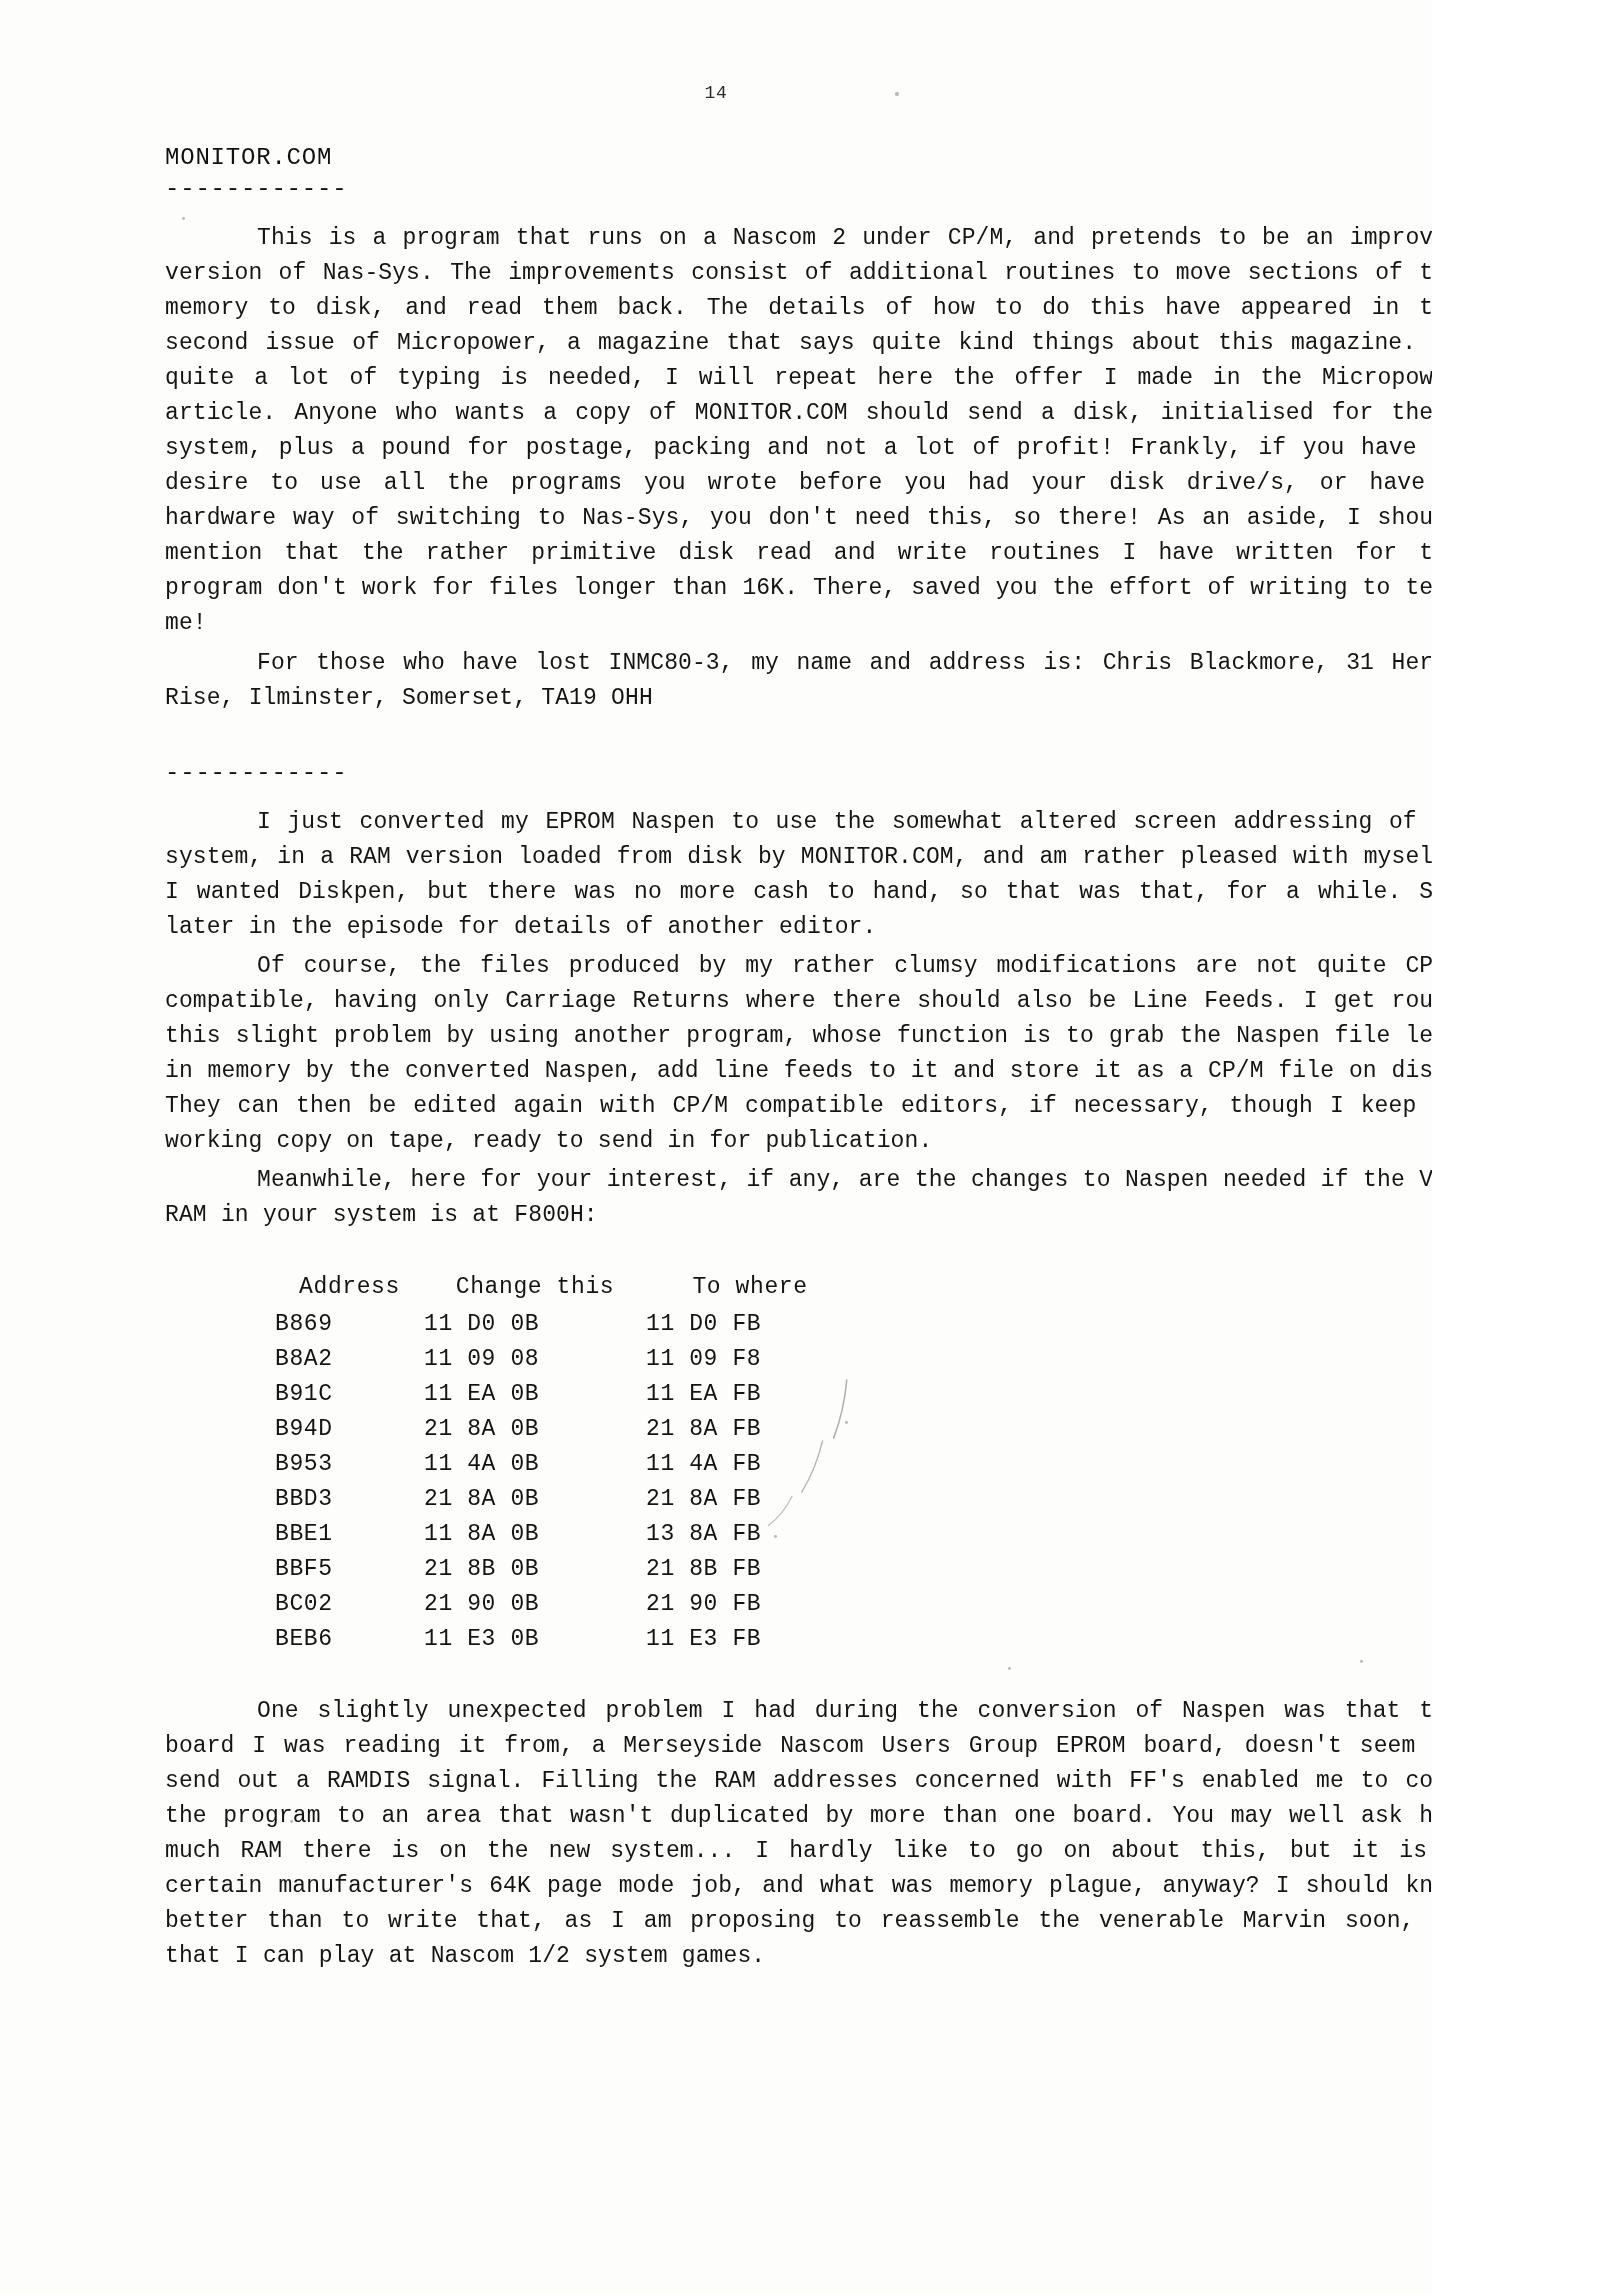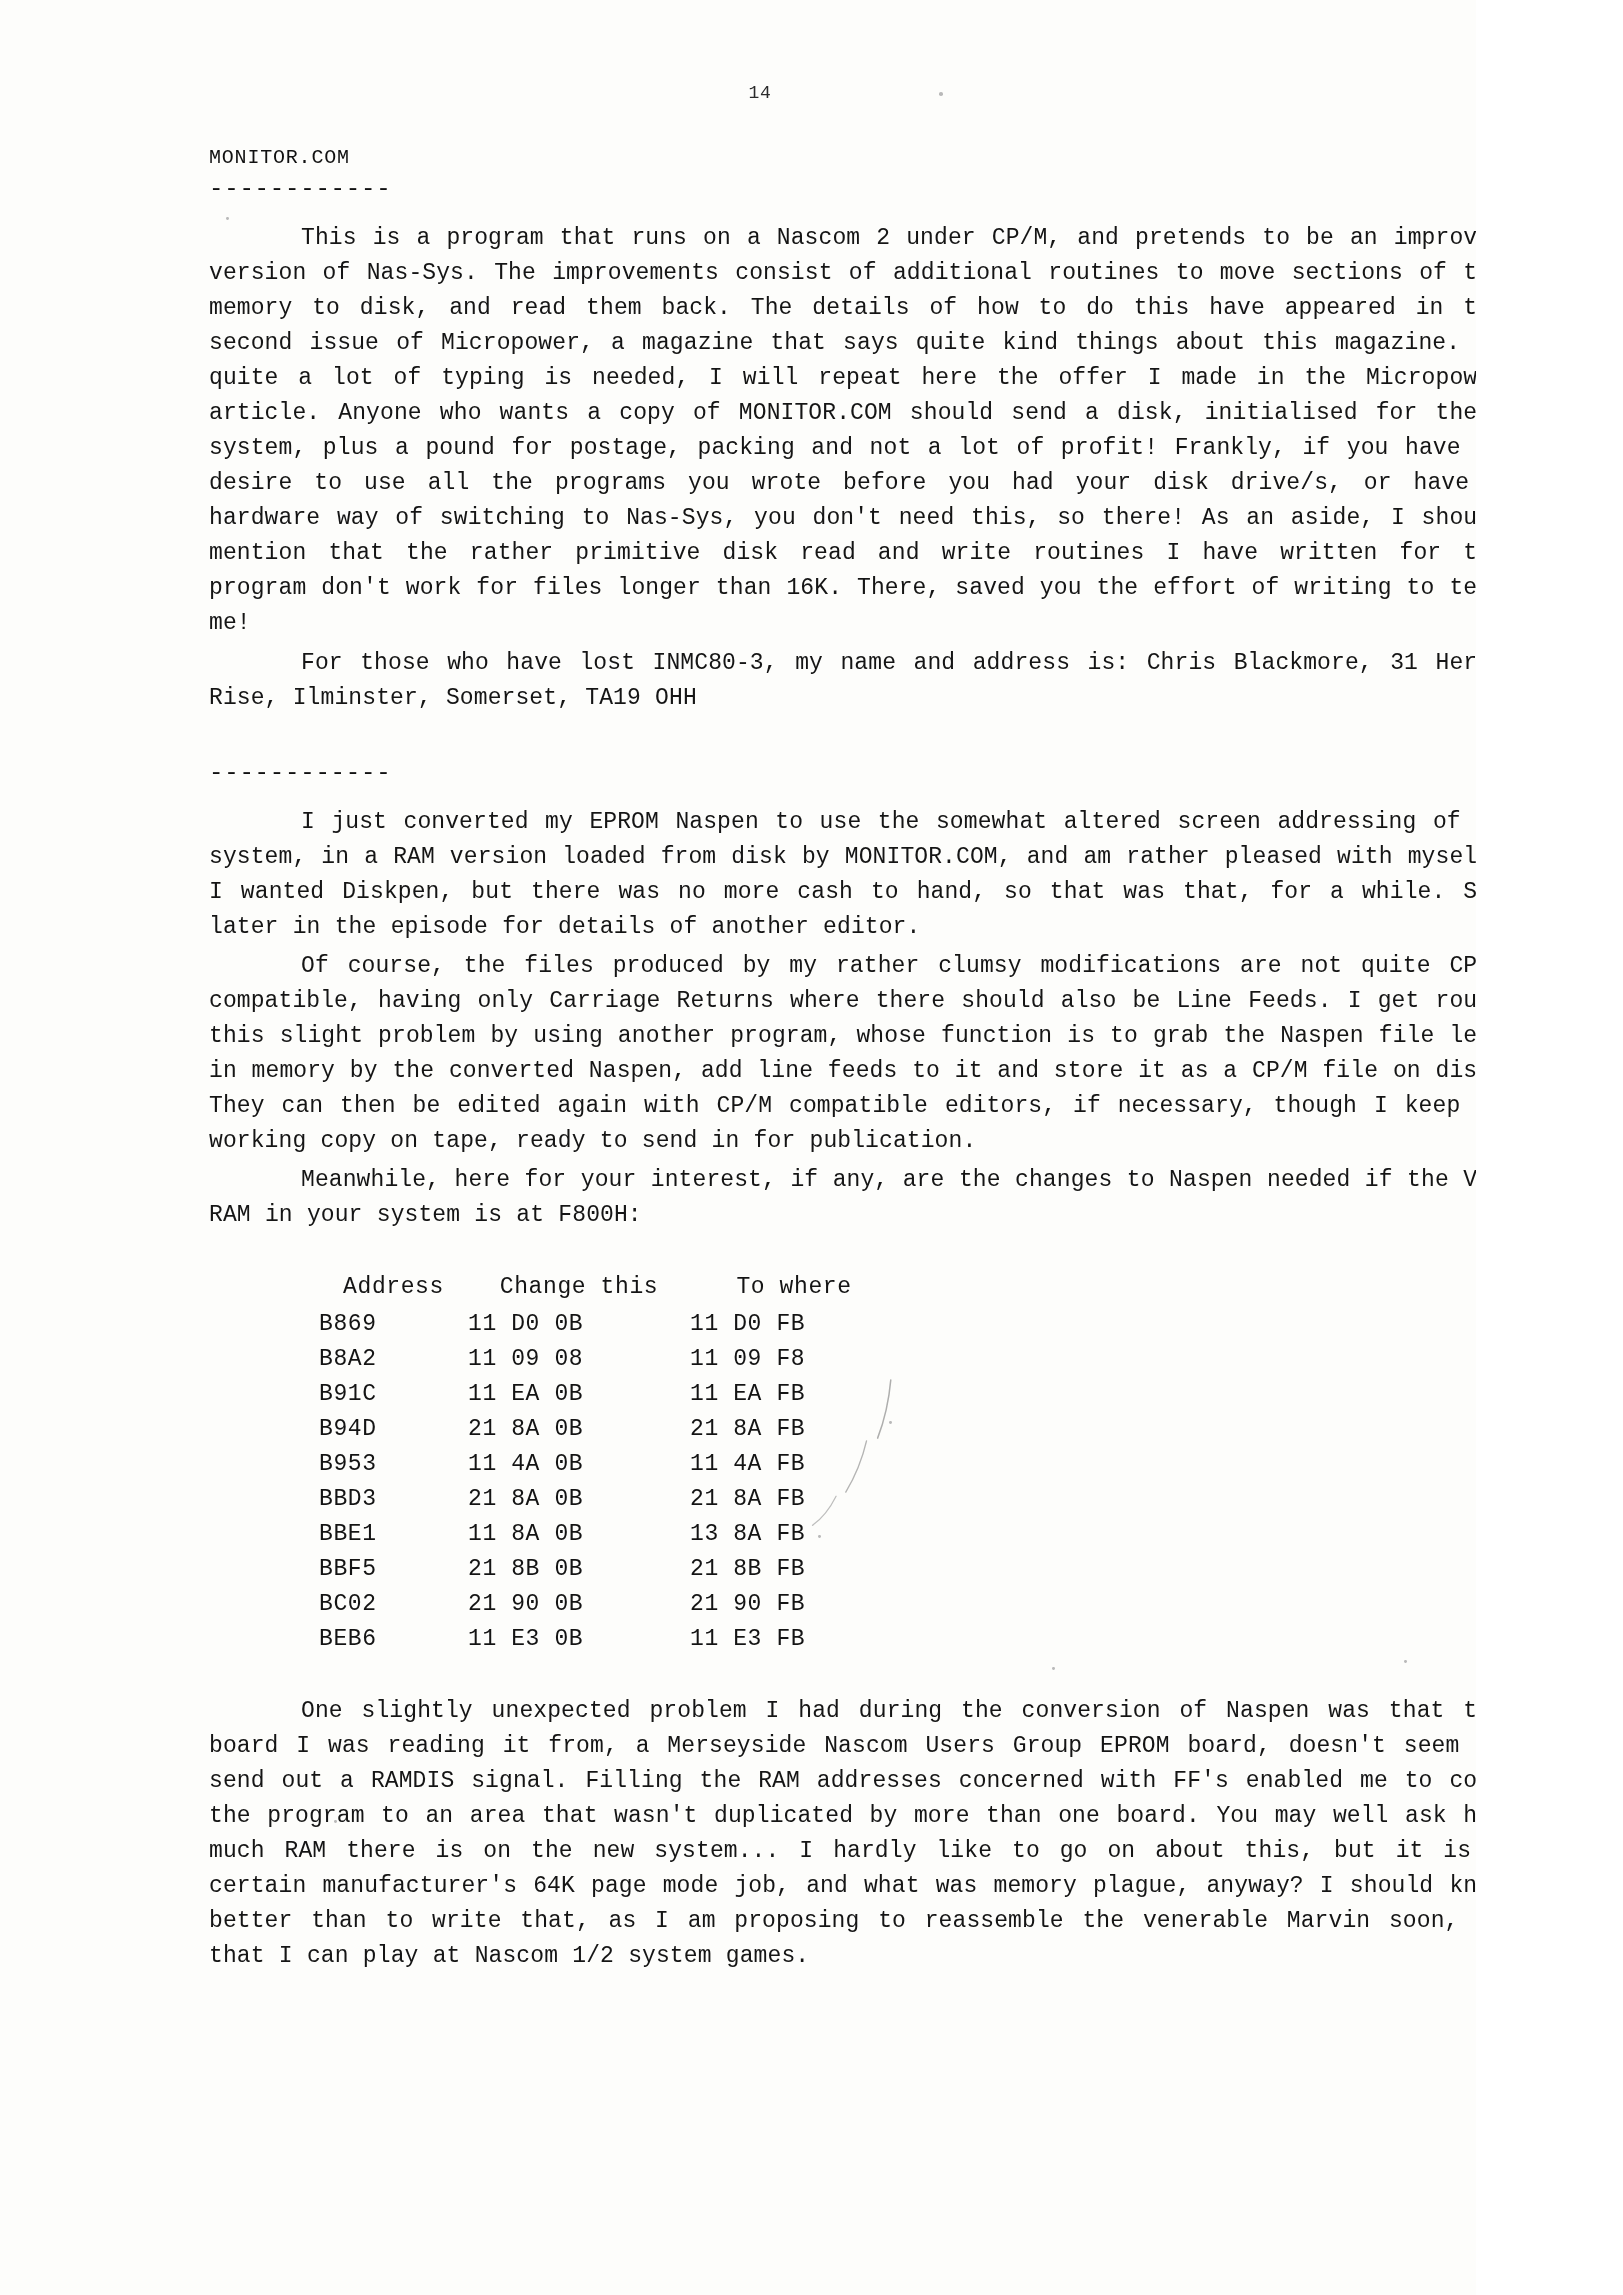--- a/index.html
+++ b/index.html
@@ -11,21 +11,20 @@
   body {
     font-family: "Liberation Mono", "DejaVu Sans Mono", monospace;
     color: #1a1a1a;
   }
   #page {
     position: relative;
     width: 1432px;
     height: 2295px;
     background: #bef264;
     overflow: hidden;
-    padding-left: 44px;
   }
   
   #page::before {
     content: "";
     position: absolute;
     inset: 0;
     background: #fdfdfb;
     pointer-events: none;
   }
   #sheet {
@@ -42,21 +41,21 @@
     letter-spacing: 0.7px;
     color: #2b2b2b;
   }
   .content {
     position: absolute;
     top: 142px;
     left: 165px;
     width: 1296px;
   }
   .section-head {
-    font-size: 20px;
+    font-size: 24px;
     line-height: 32px;
     letter-spacing: 0.8px;
     color: #111;
     margin: 0 0 1.4px 0;
   }
   .rule {
     font-size: 24px;
     line-height: 28px;
     letter-spacing: 0.8px;
     color: #111;

